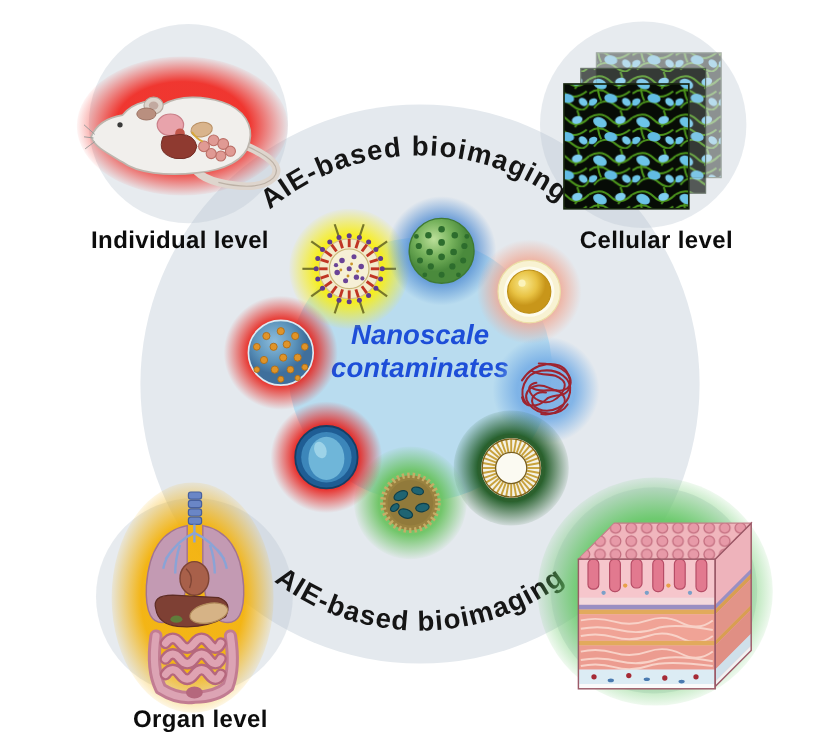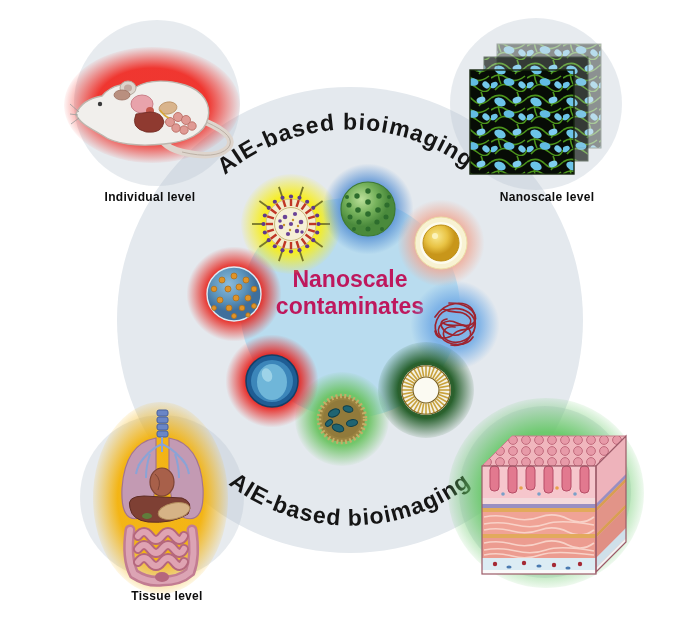--- a/index.html
+++ b/index.html
@@ -1,23 +1,23 @@
 <!DOCTYPE html>
 <html><head>
 <meta charset="utf-8">
 <style>
   html,body{margin:0;padding:0;background:#fff;}
   #canvas{position:relative;width:700px;height:629px;background:#ffffff;overflow:hidden;
           font-family:"Liberation Sans",sans-serif;}
   .abs{position:absolute;}
   .glow{position:absolute;border-radius:50%;pointer-events:none;}
   .level-label{position:absolute;width:220px;text-align:center;font-weight:bold;
-               font-size:12px;color:#0d0d0d;letter-spacing:.3px;}
+               font-size:20px;color:#0d0d0d;letter-spacing:.3px;}
   .center-text{position:absolute;left:240px;top:266px;width:220px;text-align:center;
-               font-weight:bold;font-size:23px;line-height:27px;color:#be185d;}
+               font-weight:bold;font-size:23px;line-height:27px;color:#1d4ed8;font-style:italic;}
   svg{display:block;overflow:visible;}
   .particle{position:absolute;}
 </style>
 </head>
 <body>
 
 <div id="canvas">
 
   <svg class="abs" style="left:0;top:0" width="700" height="629" viewBox="0 0 700 629">
     <circle cx="350" cy="320" r="233" fill="#e4e9ee"></circle>
@@ -358,21 +358,21 @@
           <rect x="42" y="16" width="104" height="104" fill="url(#cellpat)" stroke="#3a4a36"></rect>
         </g>
       <g opacity=".65">
           <rect x="29" y="29" width="104" height="104" fill="url(#cellpat)" stroke="#2c3c2a"></rect>
         </g>
       <g>
           <rect x="15" y="42" width="104" height="104" fill="url(#cellpat)" stroke="#16240f" stroke-width="1.4"></rect>
         </g>
     </svg>
   </div>
-  <div class="level-label" style="left:437px;top:190px">Nanoscale level</div>
+  <div class="level-label" style="left:437px;top:190px">Cellular level</div>
 
   <div class="glow" style="left:93px;top:402px;width:135px;height:192px;
        background:radial-gradient(ellipse, rgba(244,178,10,.95) 0 45%, rgba(244,178,10,0) 74%);"></div>
   <div class="abs" style="left:100px;top:408px">
     <svg width="125" height="175" viewBox="0 0 125 175">
       <g fill="#6a86c6" stroke="#47609e" stroke-width="1">
         <rect x="57" y="2" width="11" height="6" rx="2"></rect>
           <rect x="57" y="9" width="11" height="6" rx="2"></rect>
         <rect x="57" y="16" width="11" height="6" rx="2"></rect>
           <rect x="57" y="23" width="11" height="6" rx="2"></rect>
@@ -395,21 +395,21 @@
         <path d="M38 128 Q44 120 50 128 T62 128 T74 128 T84 128" stroke="#b5677d" stroke-width="10"></path>
         <path d="M38 128 Q44 120 50 128 T62 128 T74 128 T84 128" stroke="#dfa3b2" stroke-width="6"></path>
         <path d="M38 141 Q44 133 50 141 T62 141 T74 141 T84 141" stroke="#b5677d" stroke-width="10"></path>
         <path d="M38 141 Q44 133 50 141 T62 141 T74 141 T84 141" stroke="#dfa3b2" stroke-width="6"></path>
         <path d="M38 154 Q44 146 50 154 T62 154 T74 154 T84 154" stroke="#b5677d" stroke-width="10"></path>
         <path d="M38 154 Q44 146 50 154 T62 154 T74 154 T84 154" stroke="#dfa3b2" stroke-width="6"></path>
       </g>
       <ellipse cx="62" cy="169" rx="7" ry="5" fill="#b5677d"></ellipse>
     </svg>
   </div>
-  <div class="level-label" style="left:57px;top:589px">Tissue level</div>
+  <div class="level-label" style="left:57px;top:589px">Organ level</div>
 
   <div class="glow" style="left:448px;top:398px;width:196px;height:190px;
        background:radial-gradient(ellipse, rgba(100,200,100,.92) 0 45%, rgba(100,200,100,0) 74%);"></div>
   <div class="abs" style="left:468px;top:424px">
     <svg width="160" height="155" viewBox="0 0 160 155">
       <defs>
         <pattern id="cobble" width="13" height="11" patternUnits="userSpaceOnUse">
           <circle cx="6" cy="5" r="4.4" fill="#e79aa8" stroke="#c06a7c" stroke-width="1"></circle>
         </pattern>
       </defs>

